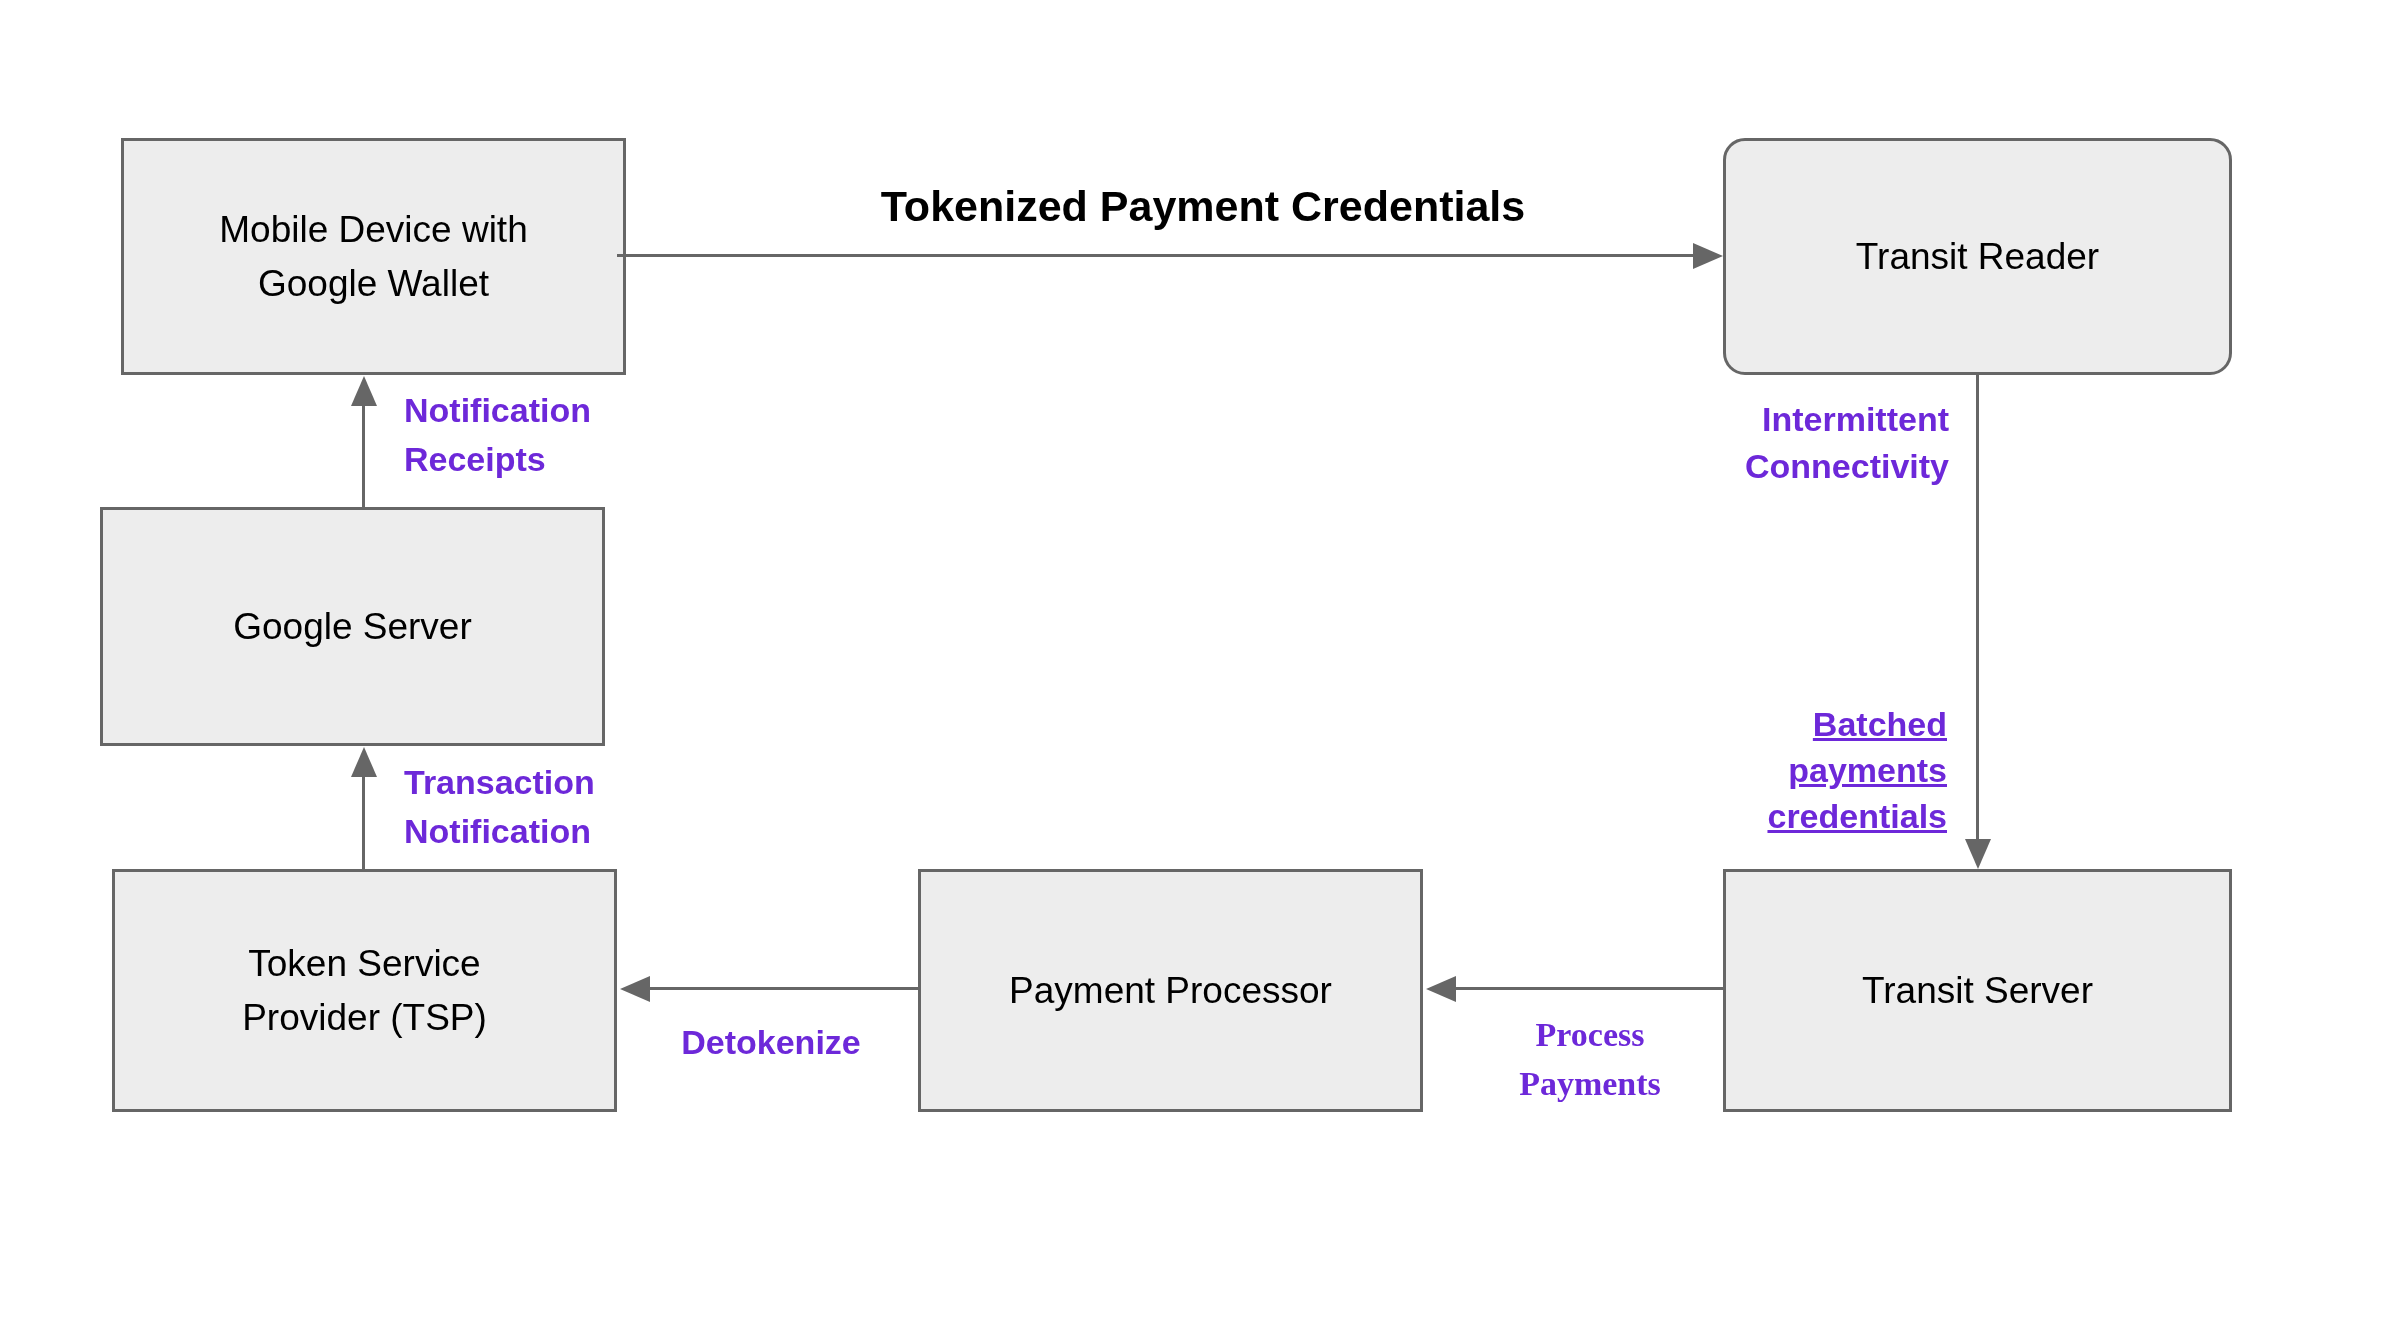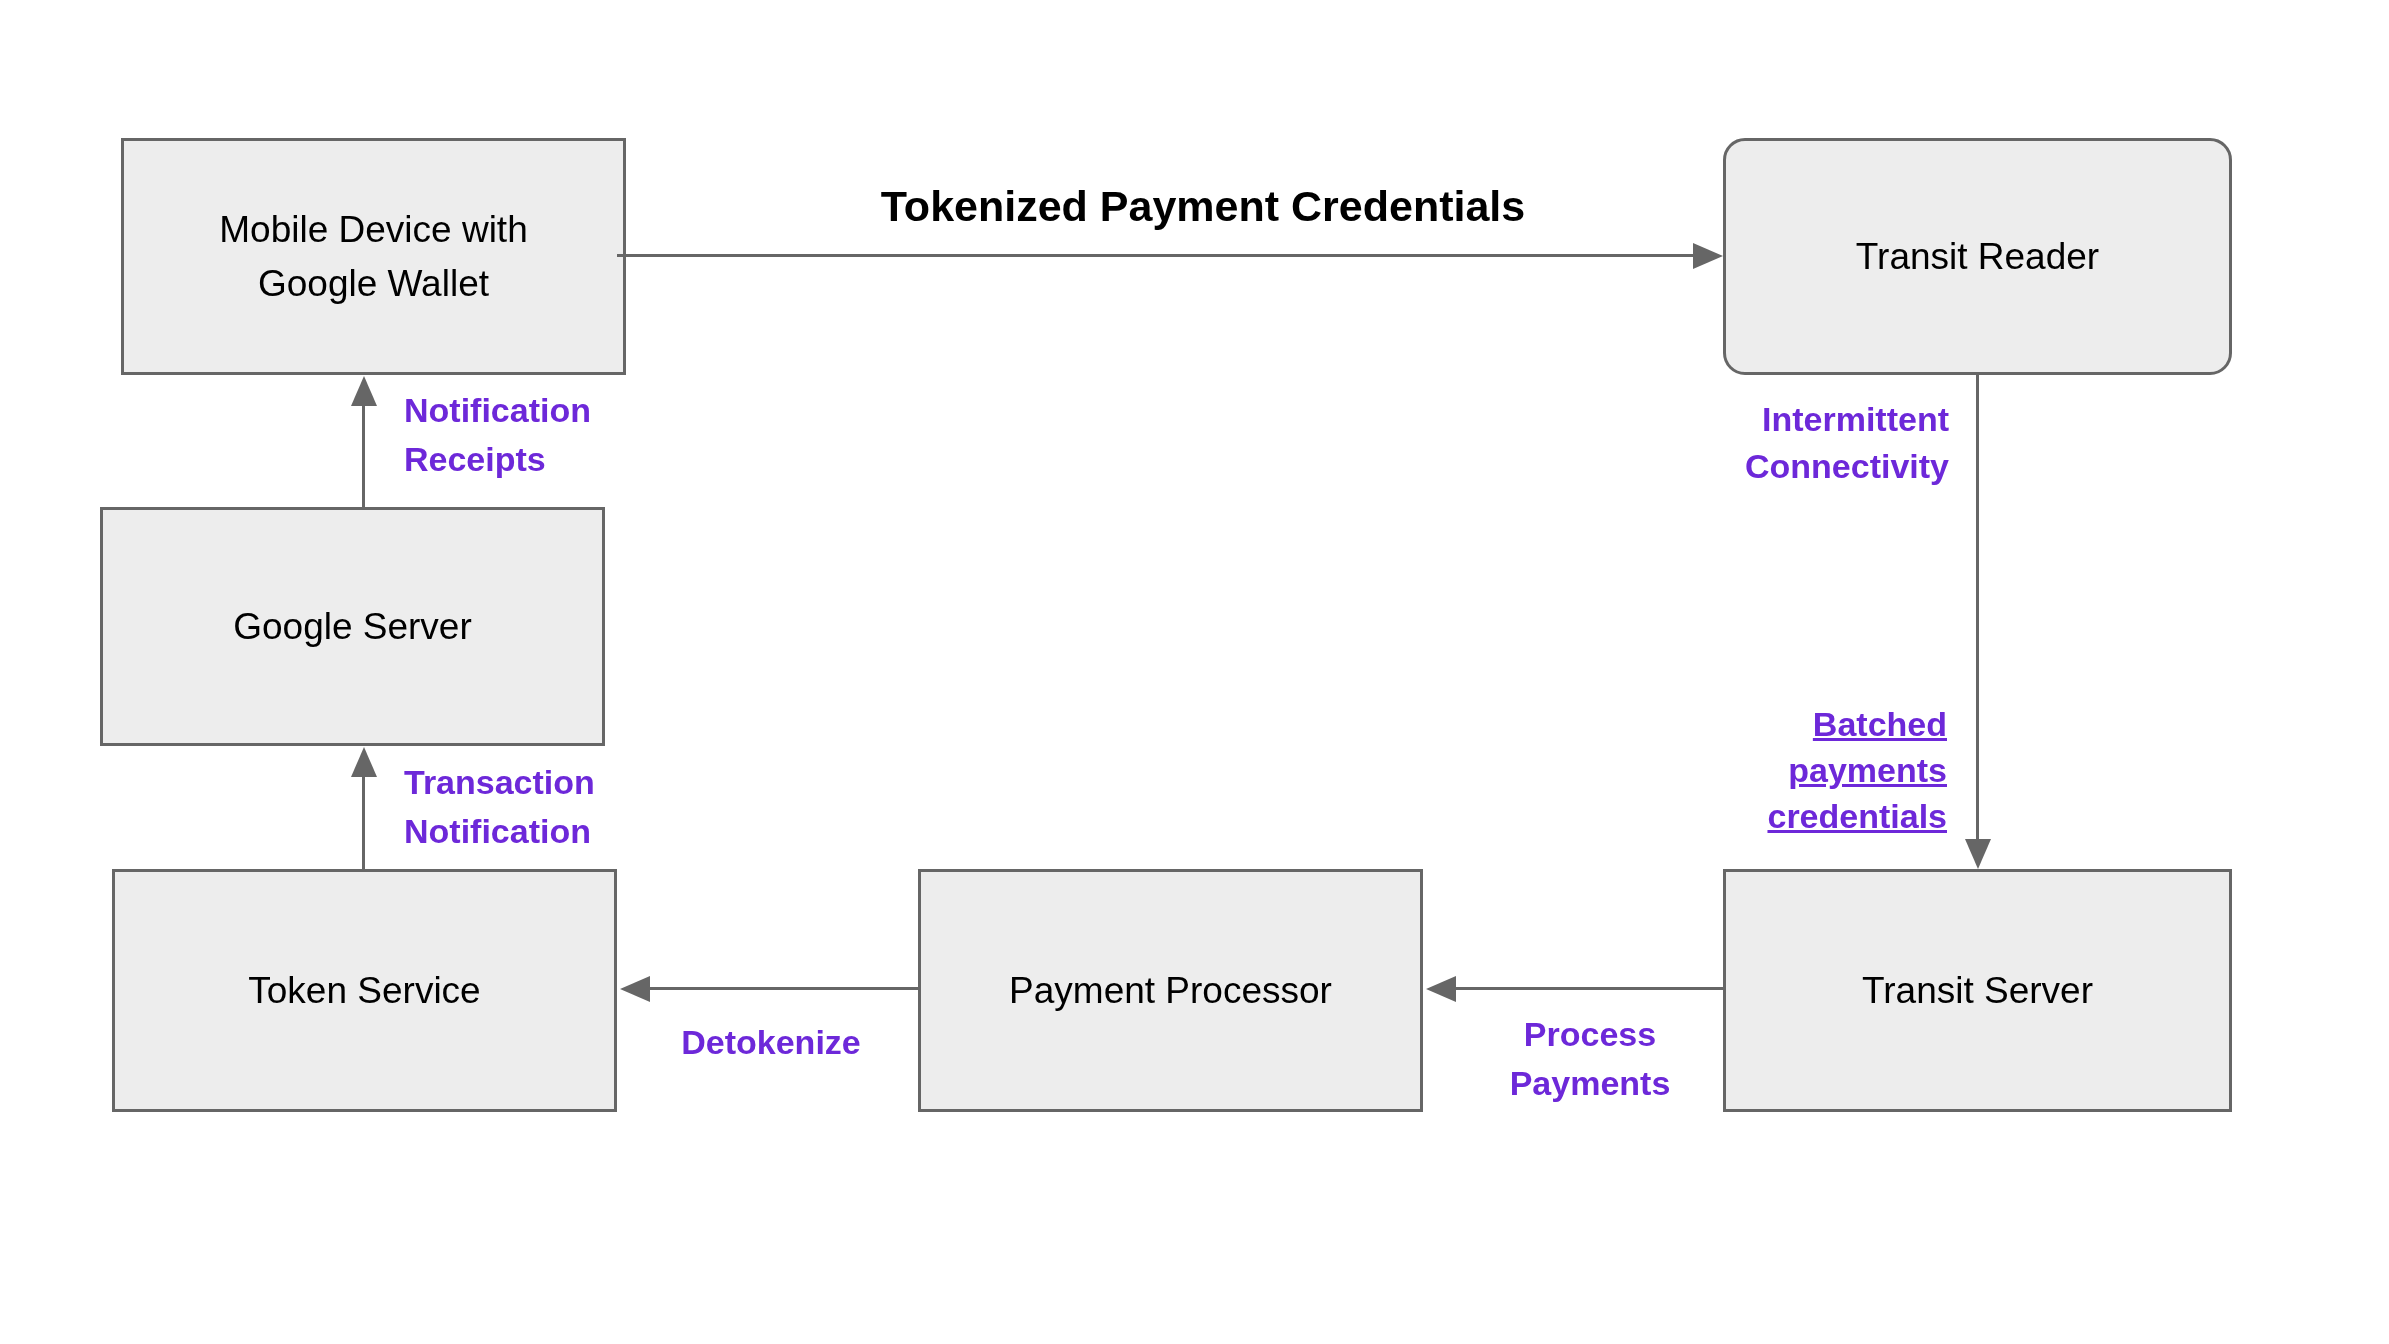--- a/index.html
+++ b/index.html
@@ -43,20 +43,21 @@
 <div class="node" style="left:1723px;top:138px;width:509px;height:237px;border-radius:22px;">
   <span>Transit Reader</span>
 </div>
 
 <div class="node" style="left:100px;top:507px;width:505px;height:239px;">
   <span>Google Server</span>
 </div>
 
 <div class="node" style="left:112px;top:869px;width:505px;height:243px;">
   <span>Token Service</span>
+  <span>Provider (TSP)</span>
 </div>
 
 <div class="node" style="left:918px;top:869px;width:505px;height:243px;">
   <span>Payment Processor</span>
 </div>
 
 <div class="node" style="left:1723px;top:869px;width:509px;height:243px;">
   <span>Transit Server</span>
 </div>
 
@@ -85,20 +86,20 @@
   <span>Connectivity</span>
 </div>
 <div class="edge-label align-right" style="left:1660px;top:701px;width:287px;line-height:46px;text-decoration:underline;">
   <span>Batched</span>
   <span>payments</span>
   <span>credentials</span>
 </div>
 
 <div class="edge-line hline" style="left:1456px;top:987px;width:267px;"></div>
 <div class="arrowhead ah-left" style="left:1426px;top:976px;"></div>
-<div class="edge-label align-center" style="left:1480px;top:1010px;width:220px;">
+<div class="edge-label align-center" style="left:1480px;top:1010px;width:220px;font-family:Liberation Serif, serif;">
   <span>Process</span>
   <span>Payments</span>
 </div>
 
 <div class="edge-line hline" style="left:650px;top:987px;width:268px;"></div>
 <div class="arrowhead ah-left" style="left:620px;top:976px;"></div>
 <div class="edge-label align-center" style="left:641px;top:1018px;width:260px;">Detokenize</div>
 
 </body></html>

